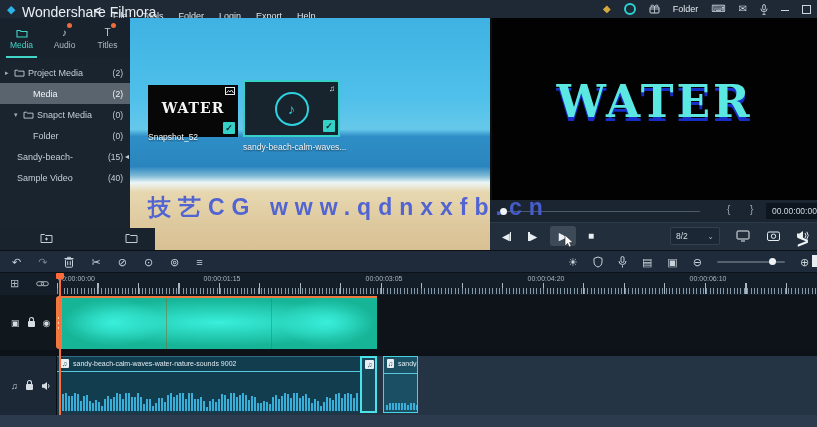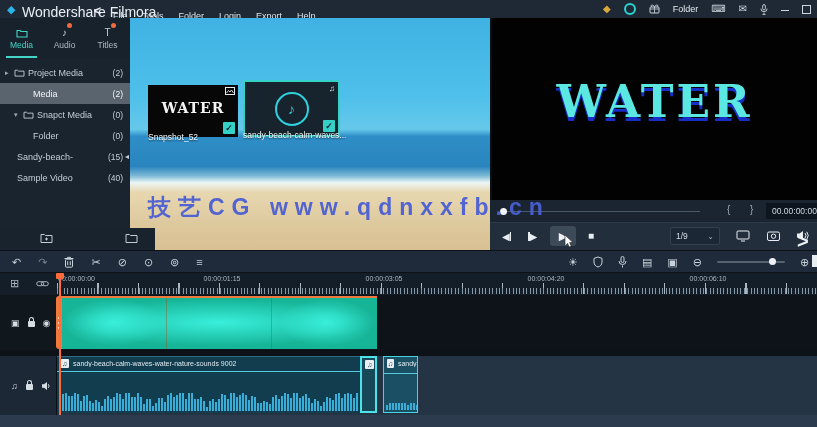--- a/index.html
+++ b/index.html
@@ -249,21 +249,21 @@
     </div>
     <div class="abs thumb-label" style="left:18px;top:114px;width:95px;">Snapshot_52</div>
 
     <div class="abs thumb2">
       <span class="note-ring">
           <span>♪</span>
         </span>
       <span class="type-ic">♫</span>
       <span class="check">✓</span>
     </div>
-    <div class="abs thumb-label" style="left:113px;top:112px;width:104px;">sandy-beach-calm-waves...</div>
+    <div class="abs thumb-label" style="left:113px;top:124px;width:104px;">sandy-beach-calm-waves...</div>
   </div>
 
   <div class="abs panel-bottom">
     <svg class="abs" style="left:40px;top:4px;" width="13" height="11" viewBox="0 0 13 11">
         <path d="M1 2.5h3.5l1 1H12v7H1z" fill="none" stroke="#c3cdd6"></path>
         <path d="M6.5 5.5v3M5 7h3" stroke="#c3cdd6"></path>
       </svg>
     <svg class="abs" style="left:125px;top:4px;" width="13" height="11" viewBox="0 0 13 11">
         <path d="M1 2.5h3.5l1 1H12v7H1z" fill="none" stroke="#c3cdd6"></path>
       </svg>
@@ -292,21 +292,21 @@
         <span>▶</span>
       </span>
     <span class="abs playbox">
         <span>▶</span>
       </span>
     <svg class="abs" style="left:74px;top:12px;z-index:60;" width="10" height="13" viewBox="0 0 10 13">
         <polygon points="1,0 1,11 3.6,8.4 5.2,12 7.2,11 5.6,7.6 9,7.6" fill="#fff" stroke="#222" stroke-width=".6"></polygon>
       </svg>
     <span class="tbtn" style="left:98px;top:7px;">■</span>
     <span class="abs ratebox">
-      <span>1/9</span>
+      <span>8/2</span>
       <span class="chev">⌄</span>
     </span>
     <svg class="abs" style="left:246px;top:7px;" width="14" height="12" viewBox="0 0 14 12">
         <rect x="1" y="1" width="12" height="8" rx="1" fill="none" stroke="#e8edf2"></rect>
         <path d="M5 11h4" stroke="#e8edf2"></path>
       </svg>
     <svg class="abs" style="left:277px;top:7px;" width="13" height="11" viewBox="0 0 13 11">
         <rect x=".5" y="2" width="12" height="8.5" rx="1.5" fill="none" stroke="#e8edf2"></rect>
         <circle cx="6.5" cy="6.2" r="2.2" fill="none" stroke="#e8edf2"></circle>
       </svg>

